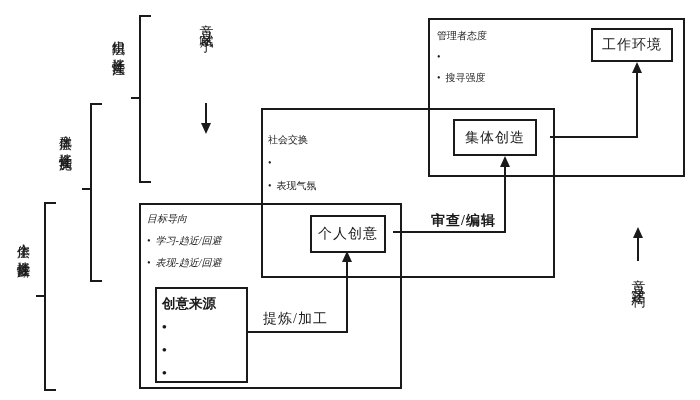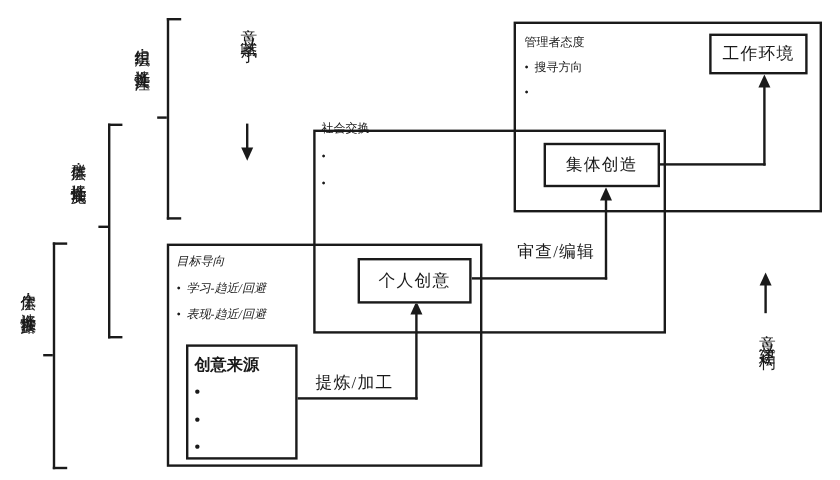--- a/index.html
+++ b/index.html
@@ -81,34 +81,35 @@
   <div class="vtext vtext-flow" style="left:629px; top:268px;">意义建构</div>
 
   <div class="bigbox" style="left:428px; top:18px;  width:257px; height:159px;"></div>
   <div class="bigbox" style="left:261px; top:108px; width:294px; height:170px;"></div>
   <div class="bigbox" style="left:139px; top:203px; width:263px; height:186px;"></div>
 
   <div class="grouptext mgr" style="left:437px; top:25px;">
     <div class="line title">管理者态度</div>
     <div class="line">
       <span class="dot">•</span>
-      <span>搜寻方向</span>
     </div>
     <div class="line">
       <span class="dot">•</span>
+      <span>搜寻强度</span>
     </div>
   </div>
 
-  <div class="grouptext soc" style="left:268px; top:96px;">
+  <div class="grouptext soc" style="left:268px; top:128px;">
     <div class="line title">社会交换</div>
     <div class="line">
       <span class="dot">•</span>
     </div>
     <div class="line">
       <span class="dot">•</span>
+      <span>表现气氛</span>
     </div>
   </div>
 
   <div class="grouptext goal" style="left:147px; top:208px;font-style:italic;">
     <div class="line title">目标导向</div>
     <div class="line">
       <span class="dot">•</span>
       <span>学习-趋近/回避</span>
     </div>
     <div class="line">
@@ -132,23 +133,23 @@
   </div>
 
   <div class="hline" style="left:248px; top:331px; width:100px;"></div>
   <div class="vline" style="left:346px; top:260px; height:73px;"></div>
   <div class="arr-up" style="left:342px; top:251px;"></div>
   <div class="arrowlabel" style="left:263px; top:310px;">提炼/加工</div>
 
   <div class="hline" style="left:393px; top:231px; width:113px;"></div>
   <div class="vline" style="left:504px; top:164px; height:69px;"></div>
   <div class="arr-up" style="left:500px; top:156px;"></div>
-  <div class="arrowlabel" style="left:431px; top:201px;">审查/编辑</div>
+  <div class="arrowlabel" style="left:431px; top:212px;font-weight:bold;">审查/编辑</div>
 
   <div class="hline" style="left:550px; top:136px; width:88px;"></div>
   <div class="vline" style="left:636px; top:70px; height:68px;"></div>
   <div class="arr-up" style="left:632px; top:62px;"></div>
 
   <div class="nodebox" style="left:591px; top:28px;  width:82px; height:34px;">工作环境</div>
-  <div class="nodebox" style="left:453px; top:119px; width:97px; height:37px;">集体创造</div>
-  <div class="nodebox" style="left:298px; top:215px; width:95px; height:38px;">个人创意</div>
+  <div class="nodebox" style="left:453px; top:119px; width:84px; height:37px;">集体创造</div>
+  <div class="nodebox" style="left:310px; top:215px; width:76px; height:38px;">个人创意</div>
 
 </div>
 
 </body></html>

